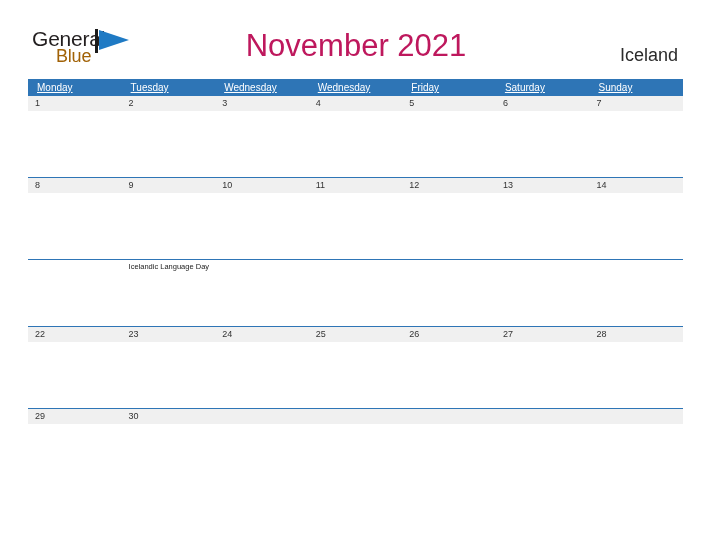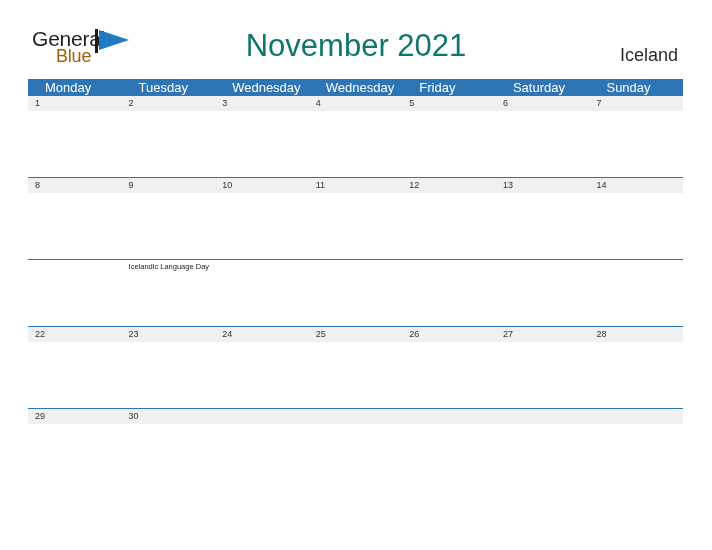--- a/index.html
+++ b/index.html
@@ -55,21 +55,21 @@
   }
 
   .month-title {
     position: absolute;
     left: 0;
     right: 0;
     top: 28px;
     text-align: center;
     font-size: 31px;
     font-weight: 400;
-    color: #0f766e;
+    color: #be185d;
     letter-spacing: 0px;
     font-family: "Liberation Sans", sans-serif;
   }
 
   .locale-label {
     position: absolute;
     right: 34px;
     top: 45px;
     font-size: 18px;
     color: #2b2b2b;
@@ -85,27 +85,28 @@
   }
 
   .weekday-header {
     display: flex;
     background: #2e75b6;
     height: 17px;
   }
   .weekday-cell {
     flex: 1 1 0;
     color: #ffffff;
-    font-size: 13px;
+    font-size: 10px;
     line-height: 17px;
-    padding-left: 17px;
+    padding-left: 9px;
     box-sizing: border-box;
     font-family: "Liberation Sans", sans-serif;
     white-space: nowrap;
     overflow: hidden;
+    text-decoration: underline;
   }
 
   .week-row {
     border-top: 1px solid #2e75b6;
   }
   .week-row:first-of-type {
     border-top: none;
   }
 
   .week-numbers {

